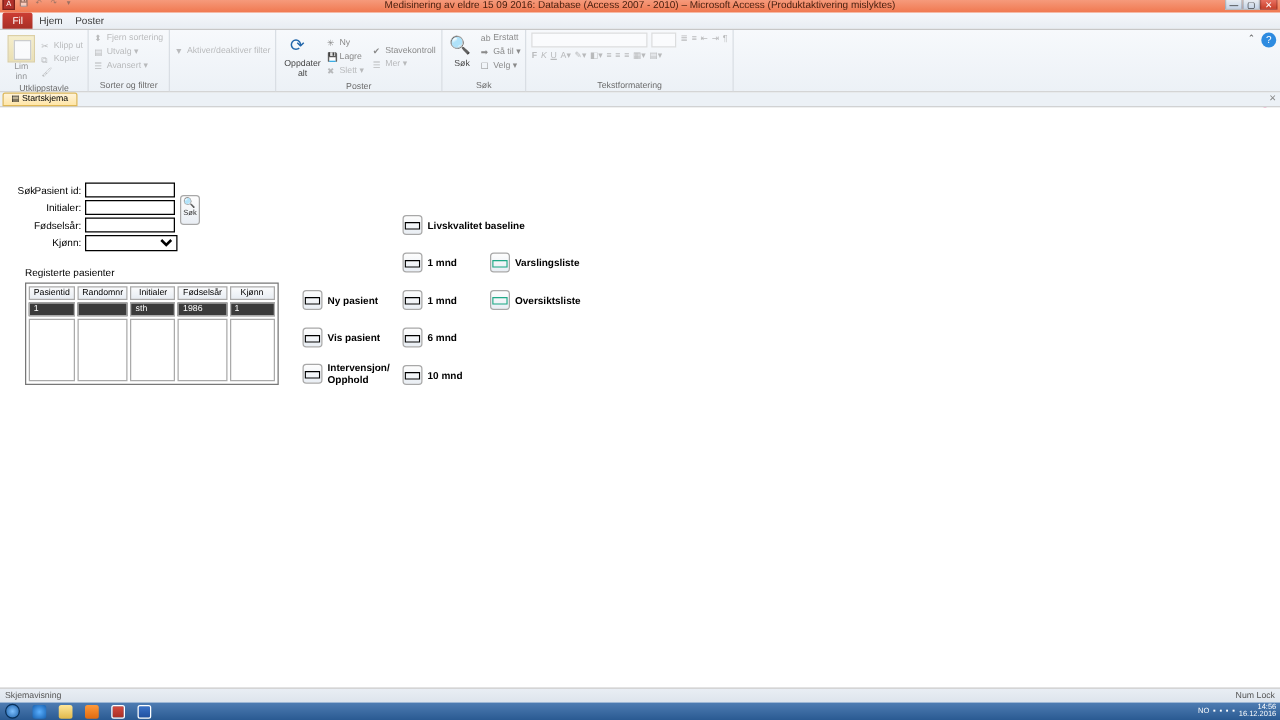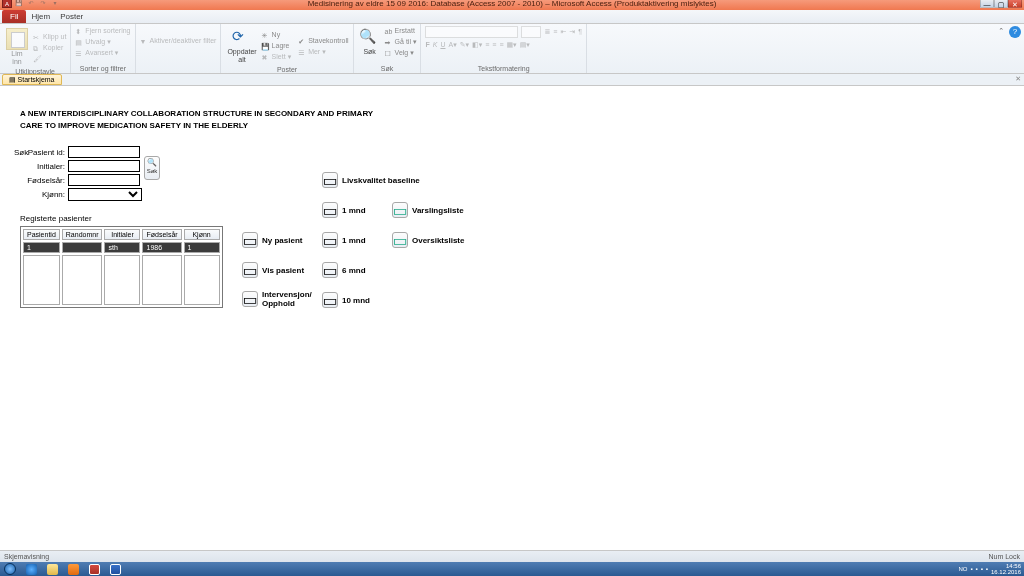--- a/index.html
+++ b/index.html
@@ -263,21 +263,20 @@
   <div class="doctab"><span>▤ </span><span>Startskjema</span></div>
   <div class="doctab-close">✕</div>
 </div>
 
 <div class="avslutt">
   <div class="ic">⏻</div>
   <div class="lbl">Avslutt</div>
 </div>
 
 <div class="form-area">
-  <div class="heading">A NEW INTERDISCIPLINARY COLLABORATION STRUCTURE IN SECONDARY AND PRIMARY CARE TO IMPROVE MEDICATION SAFETY IN THE ELDERLY</div>
 
   <div class="search-block">
     <div class="search-row">
       <span class="pre">Søk</span>
       <label>Pasient id:</label>
       <input style="">
     </div>
     <div class="search-row">
       <span class="pre"></span>
       <label>Initialer:</label>

